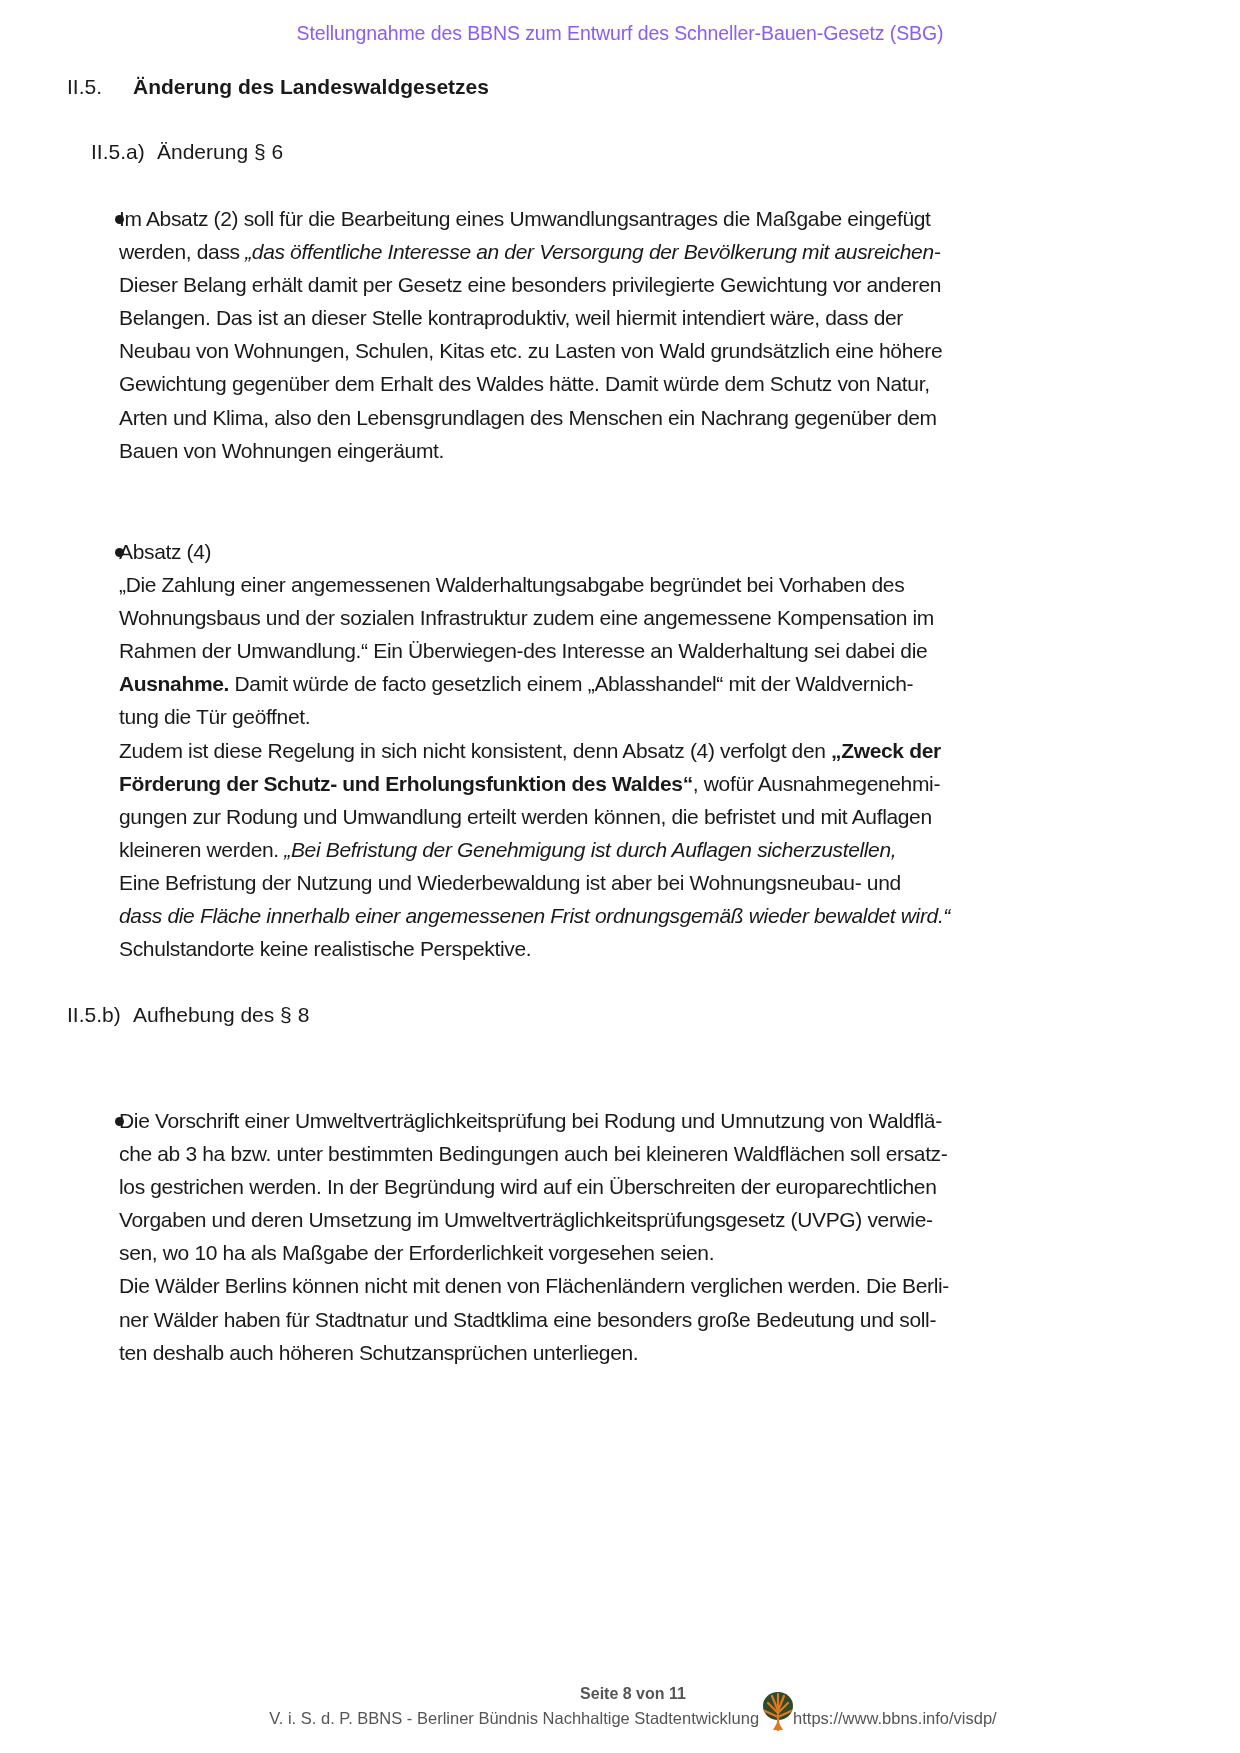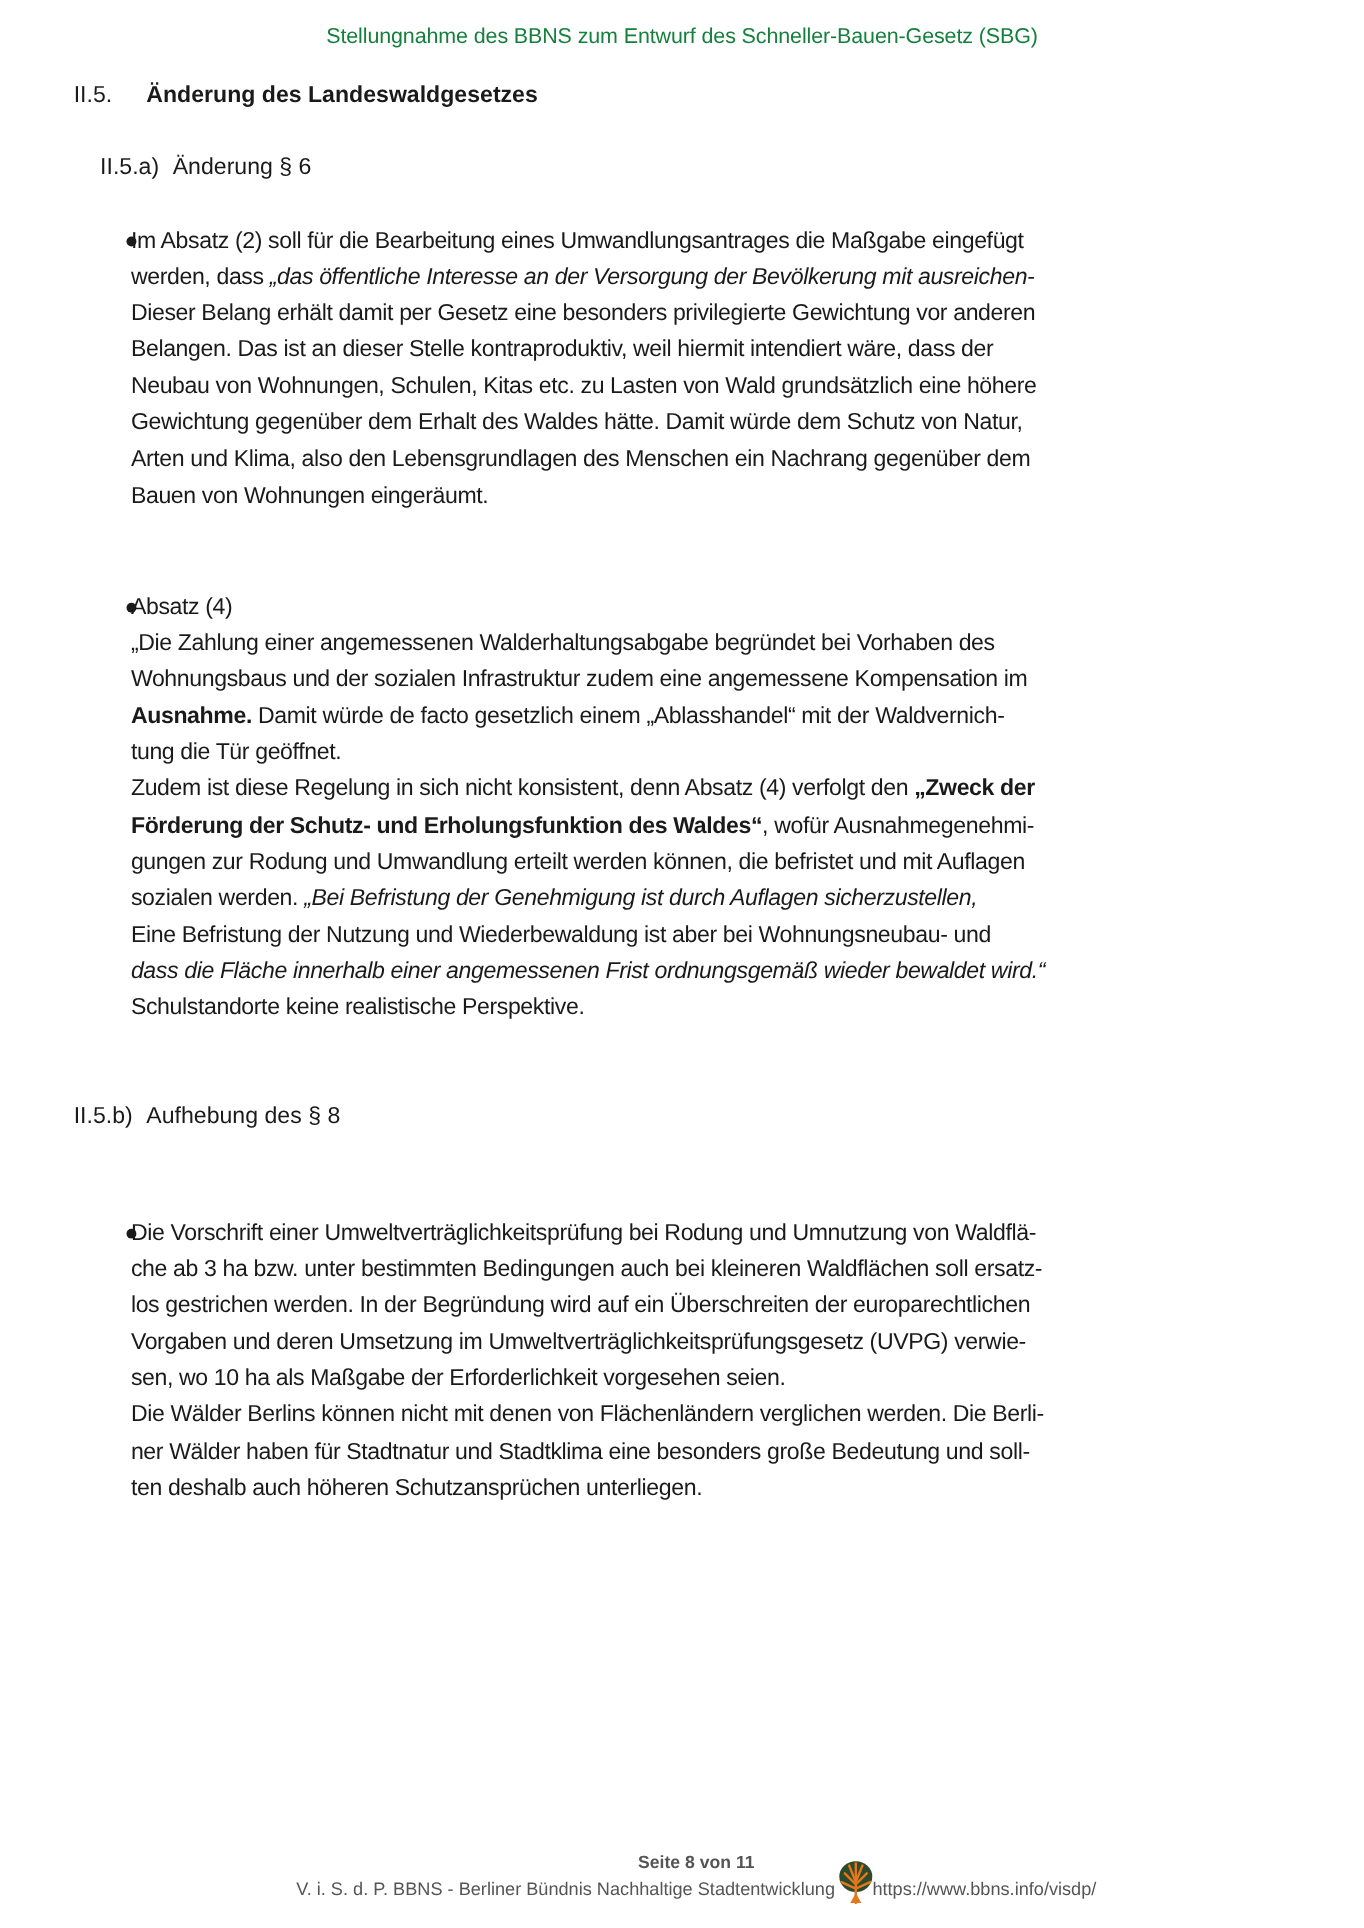--- a/index.html
+++ b/index.html
@@ -3,21 +3,21 @@
 <meta charset="utf-8">
 <style>
   html, body { margin: 0; padding: 0; background: #ffffff; }
   body {
     width: 1240px; height: 1753px; position: relative; overflow: hidden;
     font-family: "Liberation Sans", "DejaVu Sans", sans-serif;
     color: #1a1a1a;
   }
   .header {
     position: absolute; top: 22px; left: 0; width: 1240px; text-align: center;
-    font-size: 19.5px; color: #15803d; letter-spacing: -0.1px;
+    font-size: 19.5px; color: #8b5cf6; letter-spacing: -0.1px;
   }
   .heading {
     position: absolute; left: 67px; font-size: 21px; line-height: 33px;
     display: flex;
   }
   .heading .num { width: 66px; flex: none; }
   .heading.h1 { top: 70px; }
   .heading.h1 .title { font-weight: bold; }
   .heading.h2a { top: 135px; margin-left: 24px; }
   .heading.h2b { top: 998px; }
@@ -75,26 +75,27 @@
       <span class="line"><span>Bauen von Wohnungen eingeräumt.</span></span>
     </div>
 </div>
 
 <div class="item item2">
   <span class="bullet"></span>
   <div class="body">
       <span class="line"><span>Absatz (4)</span></span>
       <span class="line"><span>„Die Zahlung einer angemessenen Walderhaltungsabgabe begründet bei Vorhaben des</span></span>
       <span class="line"><span>Wohnungsbaus und der sozialen Infrastruktur zudem eine angemessene Kompensation im</span></span>
+      <span class="line"><span>Rahmen der Umwandlung.“ Ein Überwiegen-des Interesse an Walderhaltung sei dabei die</span></span>
       <span class="line"><b>Ausnahme.</b><span> Damit würde de facto gesetzlich einem „Ablasshandel“ mit der Waldvernich-</span></span>
       <span class="line"><span>tung die Tür geöffnet.</span></span>
       <span class="line"><span>Zudem ist diese Regelung in sich nicht konsistent, denn Absatz (4) verfolgt den </span><b>„Zweck der</b></span>
       <span class="line"><b>Förderung der Schutz- und Erholungsfunktion des Waldes“</b><span>, wofür Ausnahmegenehmi-</span></span>
       <span class="line"><span>gungen zur Rodung und Umwandlung erteilt werden können, die befristet und mit Auflagen</span></span>
-      <span class="line"><span>sozialen werden. </span><i>„Bei Befristung der Genehmigung ist durch Auflagen sicherzustellen,</i></span>
+      <span class="line"><span>kleineren werden. </span><i>„Bei Befristung der Genehmigung ist durch Auflagen sicherzustellen,</i></span>
       <span class="line"><span>Eine Befristung der Nutzung und Wiederbewaldung ist aber bei Wohnungsneubau- und</span></span>
       <span class="line"><i>dass die Fläche innerhalb einer angemessenen Frist ordnungsgemäß wieder bewaldet wird.“</i></span>
       <span class="line"><span>Schulstandorte keine realistische Perspektive.</span></span>
     </div>
 </div>
 
 <div class="heading h2b">
   <span class="num">II.5.b)</span>
   <span class="title">Aufhebung des § 8</span>
 </div>

